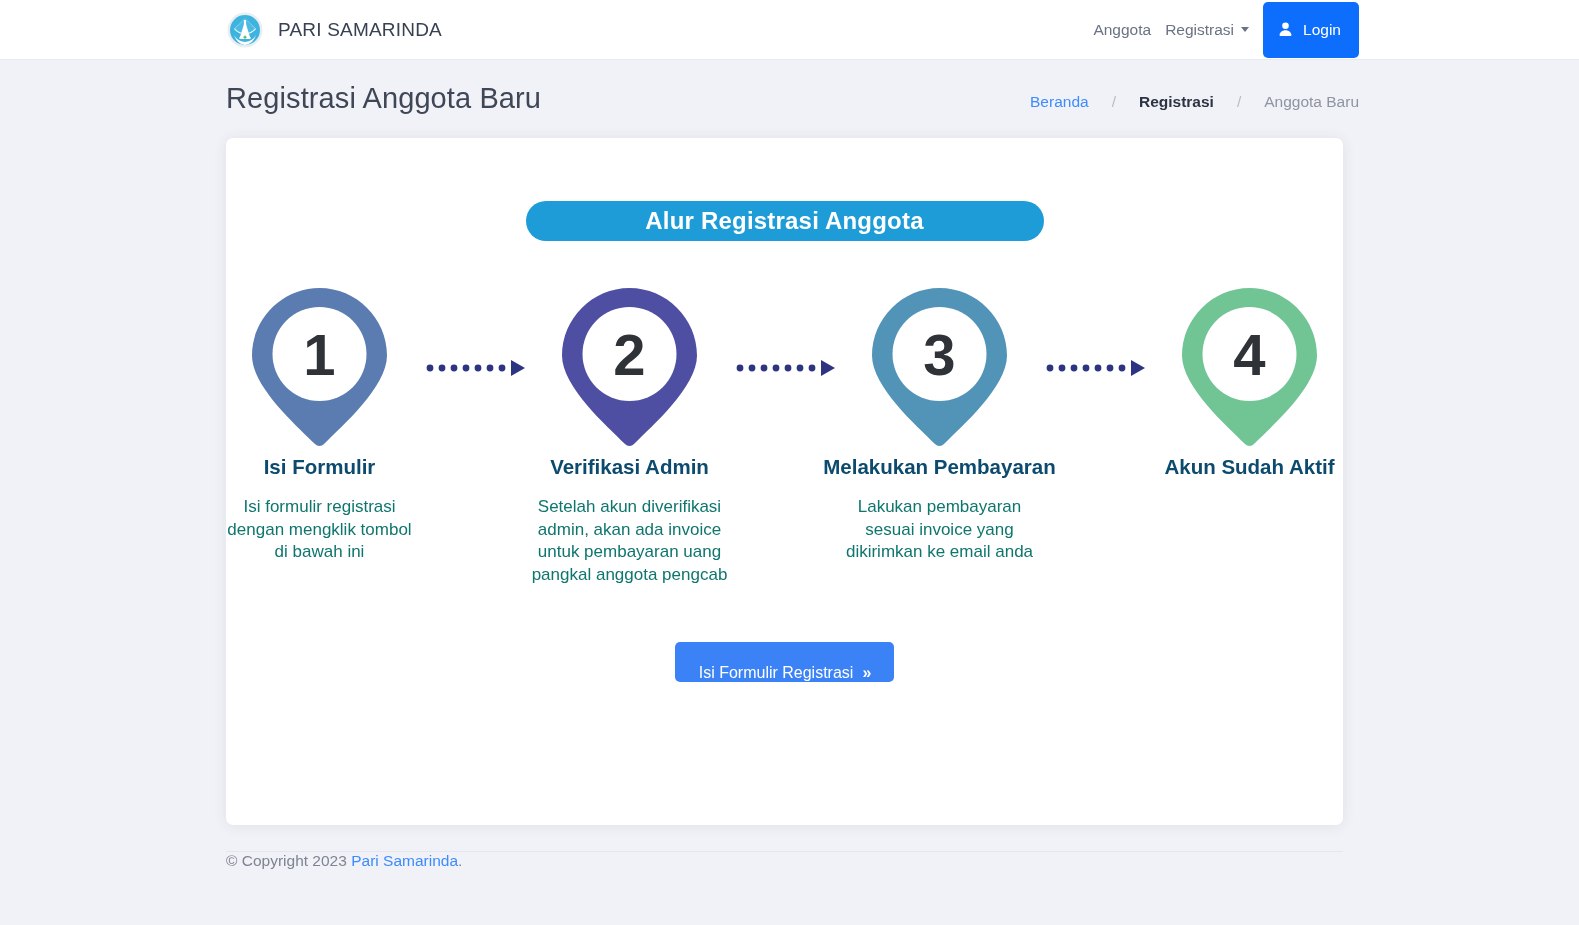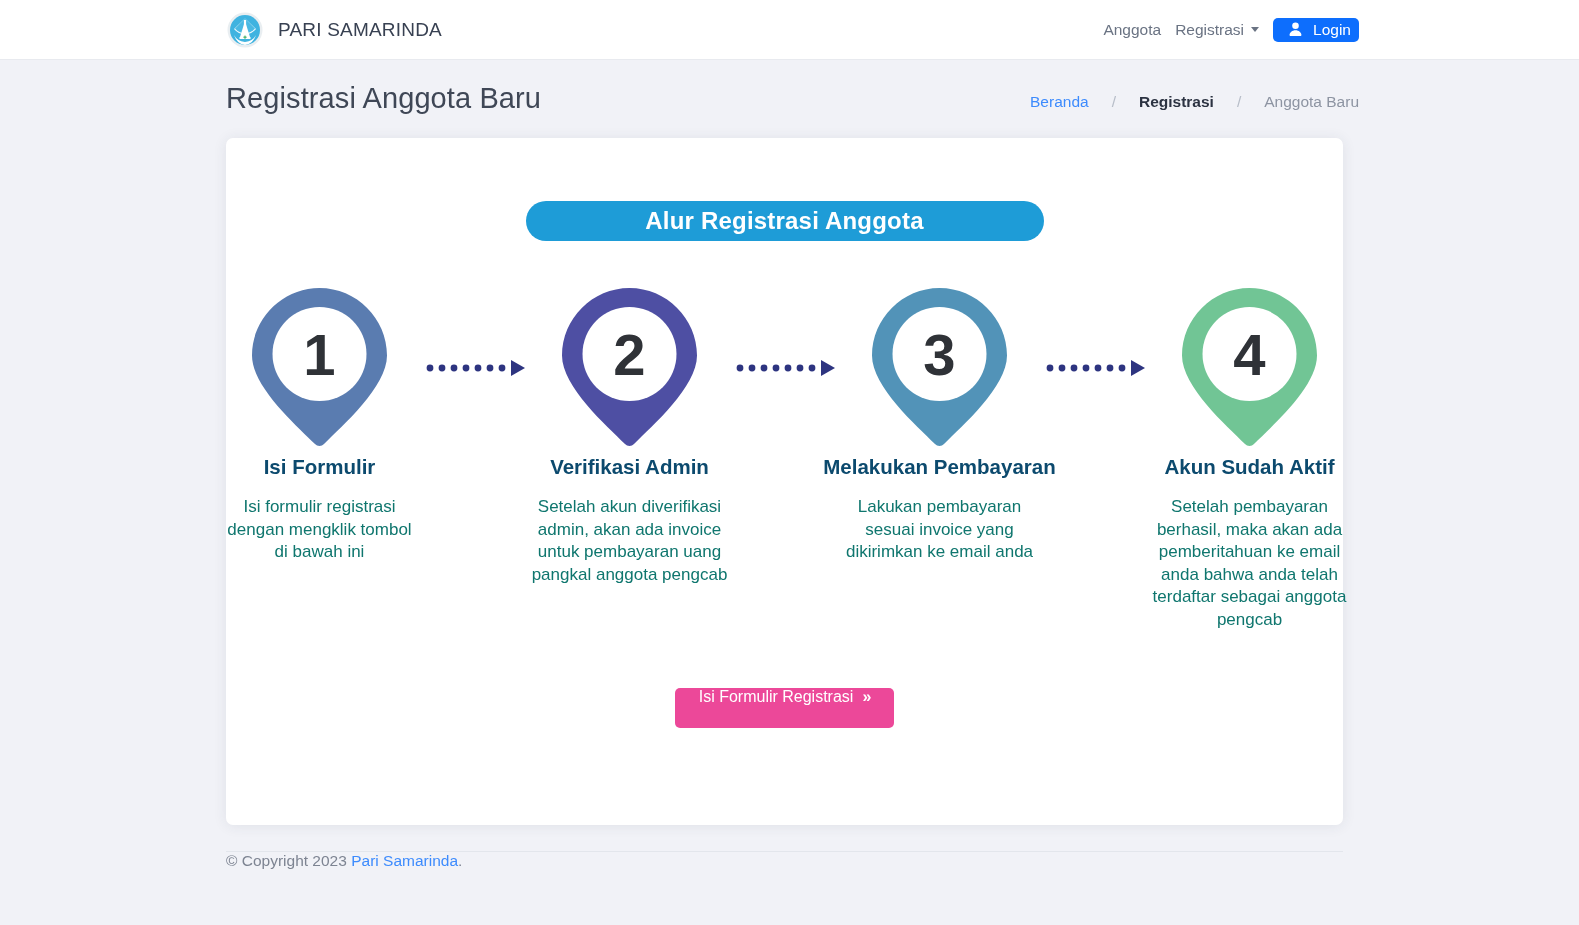--- a/index.html
+++ b/index.html
@@ -75,22 +75,22 @@
     border-right: 4.5px solid transparent;
     border-top: 5px solid #6a7383;
     display: inline-block;
   }
 
   .login-btn {
     background: #0d6efd;
     color: #ffffff;
     border: none;
     border-radius: 5px;
-    height: 24px;
-    padding: 0 8px 0 14px;
+    height: 56px;
+    padding: 0 18px 0 14px;
     font-size: 15.5px;
     font-family: inherit;
     display: flex;
     align-items: center;
     gap: 9px;
     cursor: pointer;
     white-space: nowrap;
   }
 
   .login-btn svg { display: block; }
@@ -203,30 +203,30 @@
   .conn-svg { display: block; }
 
   
   .cta-row {
     display: flex;
     justify-content: center;
     margin-top: 56px;
   }
 
   .cta-btn {
-    background: #ec4899;
+    background: #3b82f6;
     color: #ffffff;
     border: none;
     border-radius: 5px;
     height: 40px;
     padding: 0 24px;
     font-size: 16px;
     font-family: inherit;
     display: flex;
-    align-items: flex-start;
+    align-items: flex-end;
     gap: 9px;
     cursor: pointer;
     white-space: nowrap;
   }
   .cta-chevrons { font-size: 16px; font-weight: 700; letter-spacing: -1px; }
 
   
   .footer {
     margin: 26px 236px 12px 226px;
     border-top: 1px solid #e3e6ec;
@@ -374,21 +374,20 @@
 
     <div class="step">
       <div class="pin-wrap">
         <svg class="pin" viewBox="0 0 145 165">
           <path d="M72.5 5 C35.5 5 5 35.5 5 72.5 C5 104 50 143 68 161 A6 6 0 0 0 77 161 C95 143 140 104 140 72.5 C140 35.5 109.5 5 72.5 5 Z" fill="#71c595"></path>
           <circle cx="72.5" cy="71" r="47" fill="#ffffff"></circle>
           <text x="72.5" y="71" text-anchor="middle" dominant-baseline="central" font-family="Liberation Sans, sans-serif" font-size="58" font-weight="700" fill="#2f3237">4</text>
         </svg>
       </div>
       <div class="step-title">Akun Sudah Aktif</div>
-      <div class="step-desc">Setelah pembayaran berhasil, maka akan ada pemberitahuan ke email anda bahwa anda telah terdaftar sebagai anggota pengcab</div>
     </div>
 
   </div>
 
   <div class="cta-row">
     <button class="cta-btn">
       <span>Isi Formulir Registrasi</span>
       <span class="cta-chevrons">»</span>
     </button>
   </div>

